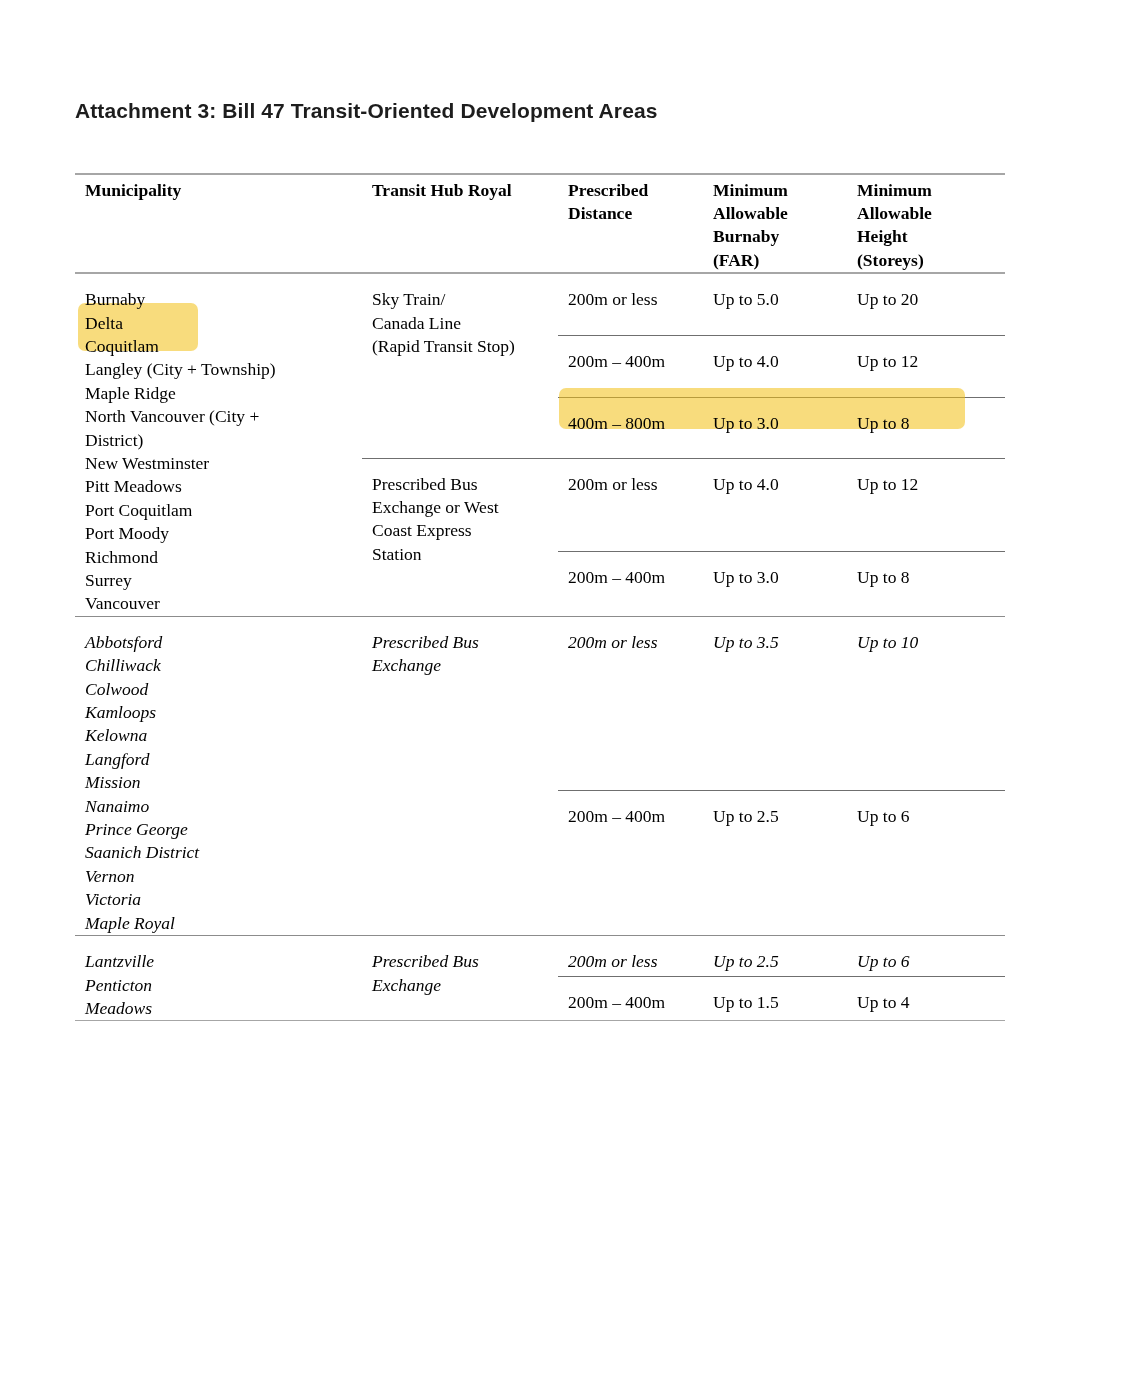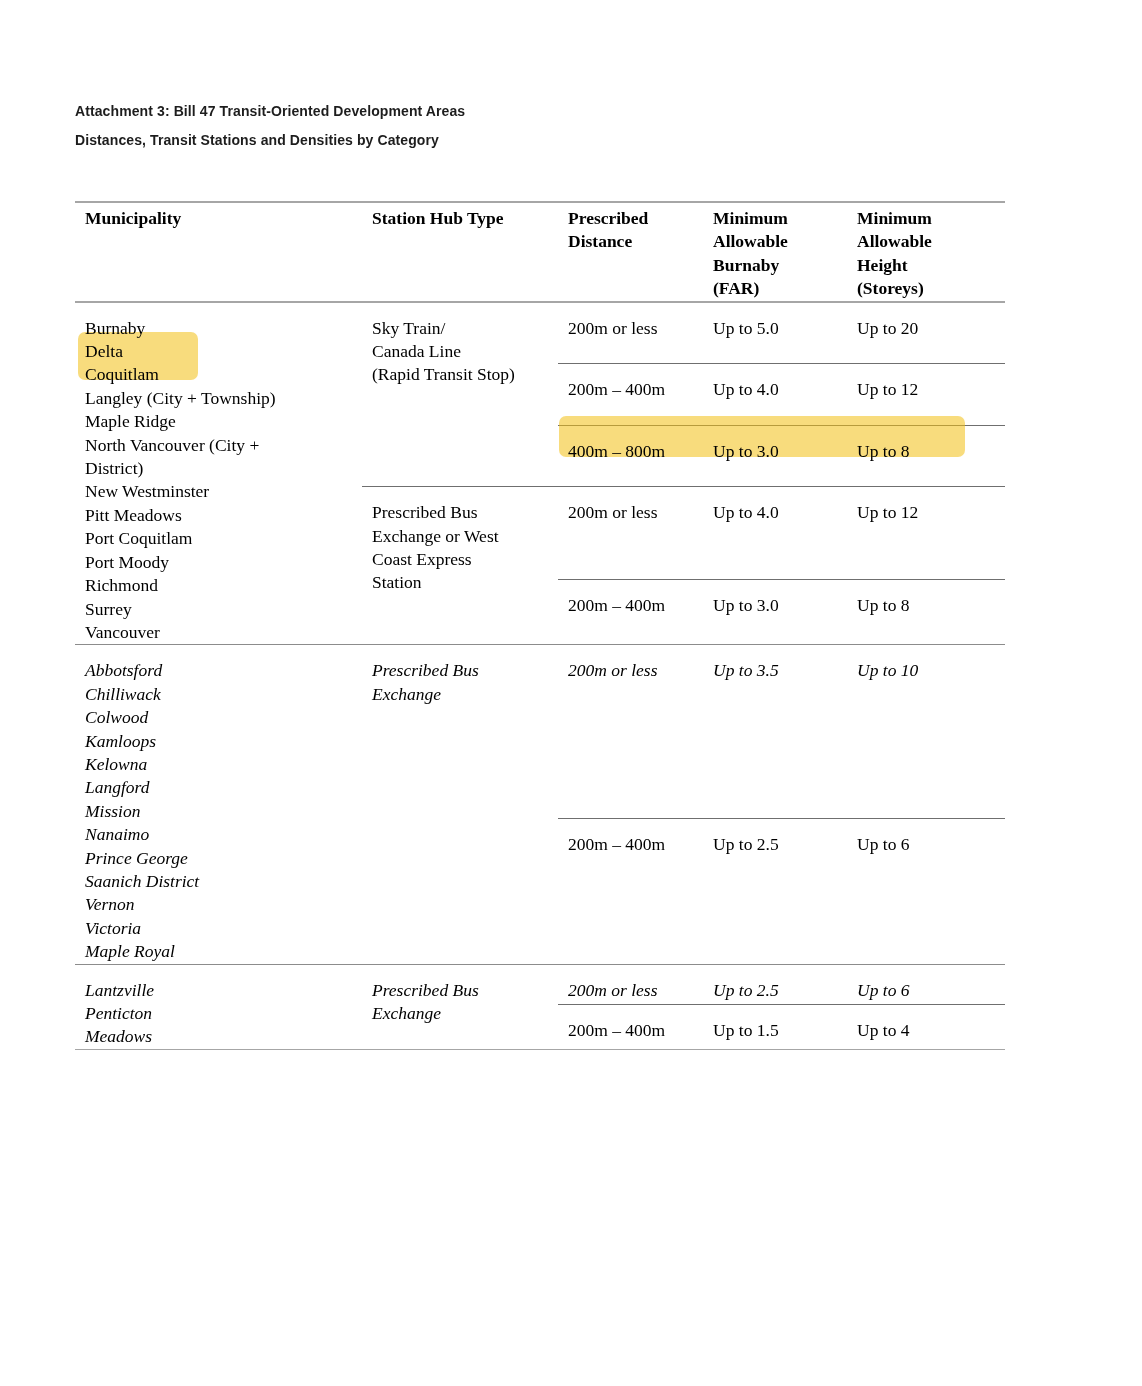--- a/index.html
+++ b/index.html
@@ -4,21 +4,21 @@
 <style>
   html, body { margin: 0; padding: 0; background: #ffffff; }
   body {
     width: 1142px; height: 1386px; position: relative;
     font-family: "Liberation Serif", serif; color: #000;
     overflow: hidden;
   }
   .doc-title {
     margin: 97px 16px 0 75px;
     font-family: "Liberation Sans", sans-serif;
-    font-weight: 700; font-size: 14px; line-height: 28.5px;
+    font-weight: 700; font-size: 21px; line-height: 28.5px;
     color: #1d1d1d; letter-spacing: 0.1px;
   }
   table.tod {
     border-collapse: collapse; table-layout: fixed;
     width: 930px; margin: 47px 0 0 75px;
     border-top: 2px solid #a6a6a6;
     border-bottom: 1px solid #a6a6a6;
   }
   .tod th, .tod td {
     vertical-align: top; text-align: left;
@@ -38,39 +38,38 @@
     border-radius: 7px;
   }
   .hl-muni { left: 3px; top: 29px; width: 120px; height: 48px; }
   .hl-row  { left: 1px; top: -10px; width: 406px; height: 41px; }
 </style>
 </head>
 <body>
 
 <div class="doc-title">
   <div>Attachment 3: Bill 47 Transit-Oriented Development Areas</div>
-  <div>Distances, Transit Stations and Densities by Category</div>
 </div>
 
 <table class="tod">
   <colgroup>
     <col style="width:287px">
       <col style="width:196px">
       <col style="width:145px">
       <col style="width:144px">
       <col style="width:158px">
   </colgroup>
 
   <tbody>
       <tr style="height:92px">
     <th>
       <div class="ct">Municipality</div>
     </th>
     <th>
-      <div class="ct">Station Hub Type</div>
+      <div class="ct">Transit Hub Royal</div>
     </th>
     <th>
       <div class="ct">Prescribed</div>
       <div class="ct">Distance</div>
     </th>
     <th>
       <div class="ct">Minimum</div>
       <div class="ct">Allowable</div>
       <div class="ct">Burnaby</div>
       <div class="ct">(FAR)</div>

